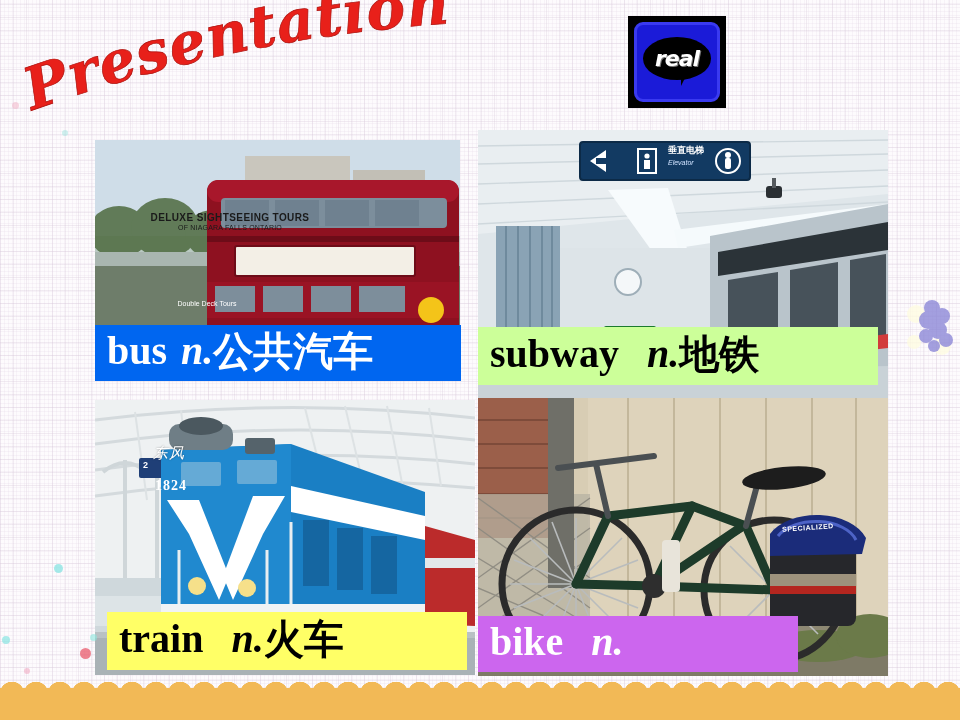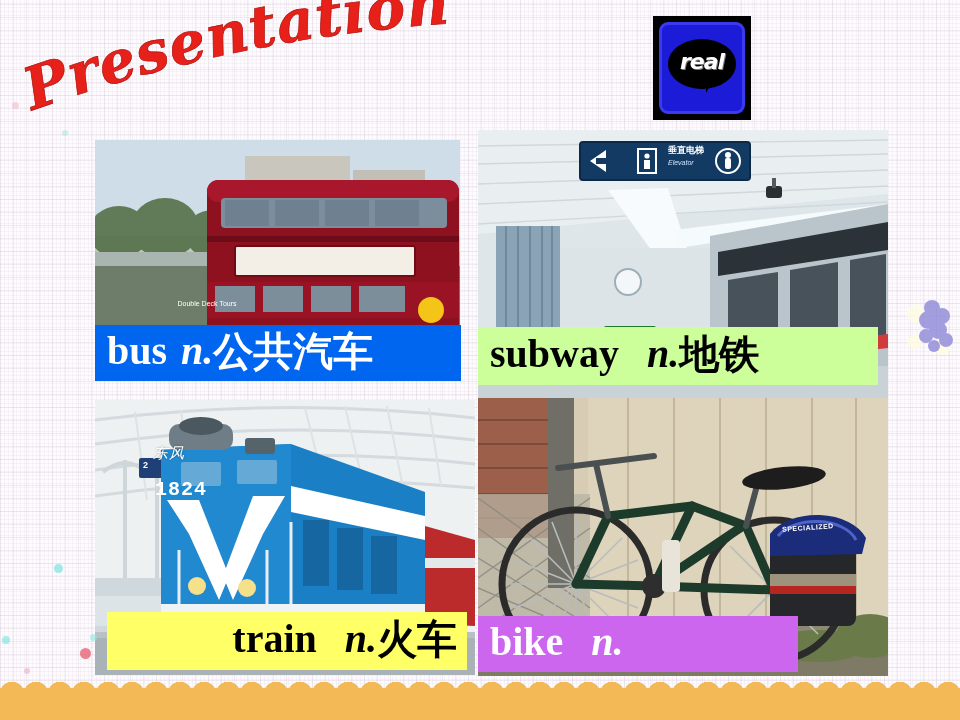--- a/index.html
+++ b/index.html
@@ -43,24 +43,24 @@
     font-family: "DejaVu Serif", "Liberation Serif", serif;
     font-weight: bold;
     font-style: italic;
     font-size: 58px;
     letter-spacing: 1px;
   }
 
   
   #real-logo {
     position: absolute;
-    left: 653px;
+    left: 628px;
     top: 16px;
     width: 98px;
-    height: 104px;
+    height: 92px;
     background: #000000;
     padding: 6px;
   }
   #real-logo .inner {
     width: 100%;
     height: 100%;
     background: #1b1bd8;
     border: 3px solid #3a3af0;
     border-radius: 9px;
     position: relative;
@@ -124,21 +124,21 @@
   .gap { display: inline-block; width: 14px; }
 
   
   #card-bus      { left: 95px;  top: 140px; width: 365px; height: 240px; }
   #card-subway   { left: 478px; top: 130px; width: 410px; height: 268px; }
   #card-train    { left: 95px;  top: 400px; width: 380px; height: 275px; }
   #card-bike     { left: 478px; top: 398px; width: 410px; height: 278px; }
 
   #label-bus     { left: 95px;  top: 325px; width: 366px; height: 56px; background: #0066f0; color: #ffffff; padding-left: 12px; }
   #label-subway  { left: 478px; top: 327px; width: 400px; height: 58px; background: #ccff99; color: #000000; }
-  #label-train   { left: 107px; top: 612px; width: 360px; height: 58px; background: #ffff66; color: #000000; justify-content: flex-end; }
+  #label-train   { left: 107px; top: 612px; width: 360px; height: 58px; background: #ffff66; color: #000000; }
   #label-bike    { left: 478px; top: 616px; width: 320px; height: 56px; background: #cc66ee; color: #ffffff; }
 
   
   .ph-svg { position: absolute; inset: 0; width: 100%; height: 100%; display: block; }
 
   
   #bottom-border {
     position: absolute;
     left: 0; bottom: 0;
     width: 960px;
@@ -229,20 +229,24 @@
         <rect x="216" y="146" width="40" height="26"></rect>
         <rect x="264" y="146" width="46" height="26"></rect>
       </g>
       <rect x="112" y="186" width="252" height="18" fill="#7c0f1c"></rect>
       <circle cx="158" cy="212" r="17" fill="#1b1b1b"></circle>
       <circle cx="158" cy="212" r="7" fill="#9a9a9a"></circle>
       <circle cx="318" cy="212" r="17" fill="#1b1b1b"></circle>
       <circle cx="318" cy="212" r="7" fill="#9a9a9a"></circle>
       <circle cx="336" cy="170" r="13" fill="#f4c419"></circle>
     </svg>
+    <div style="position:absolute;left:47px;top:72px;width:176px;text-align:center;font-family:'Liberation Sans',sans-serif;color:#1a1a1a;">
+      <div style="font-size:10px;font-weight:bold;letter-spacing:.4px;">DELUXE SIGHTSEEING TOURS</div>
+      <div style="font-size:7px;letter-spacing:.2px;margin-top:1px;">OF NIAGARA FALLS ONTARIO</div>
+    </div>
     <div style="position:absolute;left:52px;top:160px;width:120px;text-align:center;font-family:'Liberation Sans',sans-serif;font-size:7px;color:#ffffff;">Double Deck Tours</div>
   </div>
 </div>
 
 <div class="label-bar" id="label-bus">
   <span class="en">bus</span>
   <span class="gap"></span>
   <span class="pos">n.</span>
   <span class="cn">公共汽车</span>
 </div>
@@ -383,21 +387,21 @@
         <path d="M196,122 L196,212"></path>
       </g>
       <rect x="66" y="204" width="264" height="16" fill="#f0f3f5"></rect>
       <rect x="66" y="220" width="264" height="20" fill="#1a6fae"></rect>
 
       <polygon points="330,126 380,140 380,226 330,224" fill="#bb2b2b"></polygon>
       <rect x="330" y="158" width="50" height="10" fill="#e3e8ea"></rect>
       <rect x="0" y="238" width="380" height="37" fill="#a9b2b6"></rect>
     </svg>
     <div style="position:absolute;left:58px;top:44px;color:#ffffff;font-family:'DejaVu Sans','Liberation Sans',sans-serif;font-size:15px;font-weight:normal;font-style:italic;letter-spacing:1px;text-shadow:0 0 2px rgba(0,0,0,.4);">东风</div>
-    <div style="position:absolute;left:60px;top:78px;color:#ffffff;font-family:Liberation Mono, monospace;font-size:20px;font-weight:bold;letter-spacing:1px;">1824</div>
+    <div style="position:absolute;left:60px;top:78px;color:#ffffff;font-family:Liberation Serif, serif;font-size:14px;font-weight:bold;letter-spacing:1px;">1824</div>
     <div style="position:absolute;left:48px;top:60px;color:#ffffff;font-family:'Liberation Sans',sans-serif;font-size:9px;font-weight:bold;">2</div>
   </div>
 </div>
 
 <div class="label-bar" id="label-train">
   <span class="en">train</span>
   <span class="gap"></span>
   <span class="gap"></span>
   <span class="pos">n.</span>
   <span class="cn">火车</span>

